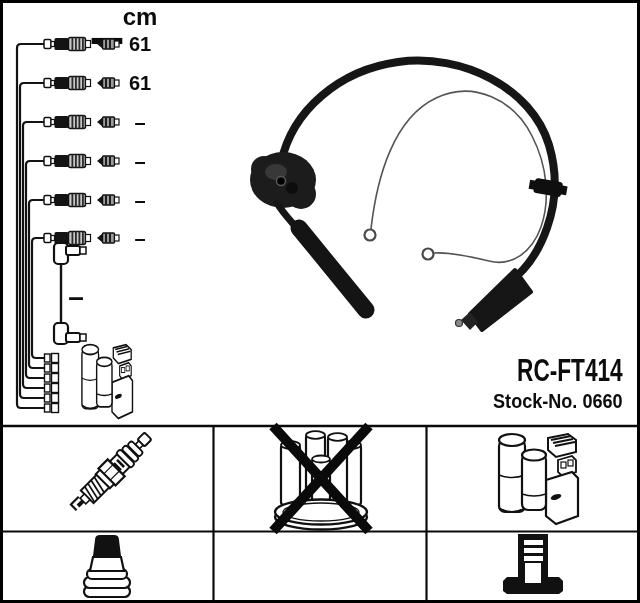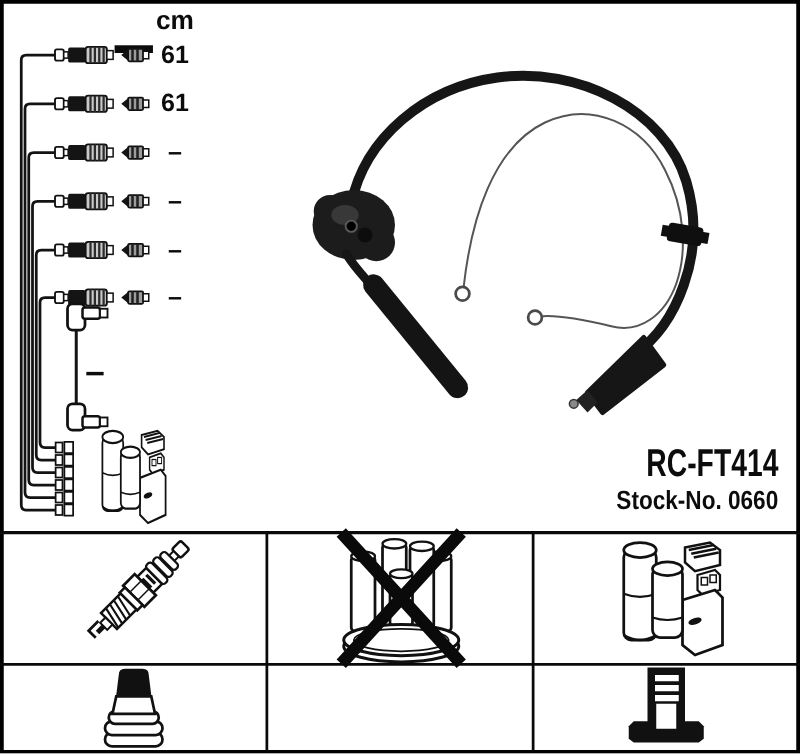--- a/index.html
+++ b/index.html
@@ -2,21 +2,21 @@
 <html><head>
 <meta charset="utf-8">
 <style>
   html,body{margin:0;padding:0;background:#fff;}
   .stage{
     position:relative;width:640px;height:603px;background:#ffffff;
     overflow:hidden;font-family:"Liberation Sans",sans-serif;
   }
   .stage svg{position:absolute;left:0;top:0;}
   .txt{position:absolute;font-weight:700;color:#0c0c0c;white-space:nowrap;}
-  .unit{left:116px;top:5px;width:48px;text-align:center;font-size:21px;line-height:24px;}
+  .unit{left:116px;top:5px;width:48px;text-align:center;font-size:24px;line-height:24px;}
   .val{left:116px;width:48px;text-align:center;font-size:20px;line-height:30px;}
   .v0{top:29px}.v1{top:68px}.v2{top:107px}.v3{top:146px}.v4{top:185px}.v5{top:223px}
   .coil-dash{left:58px;top:282px;width:36px;text-align:center;font-size:28px;line-height:30px;}
   .part{right:17px;top:354px;font-size:31px;line-height:33px;transform:scaleX(.73);transform-origin:100% 50%;}
   .stock{right:17px;top:390px;font-size:21px;line-height:22px;transform:scaleX(.86);transform-origin:100% 50%;}
   .tdash{left:213px;top:531px;width:214px;height:70px;display:flex;align-items:center;justify-content:center;font-size:62px;font-weight:700;color:#0c0c0c;}
 </style>
 </head>
 <body>
 

